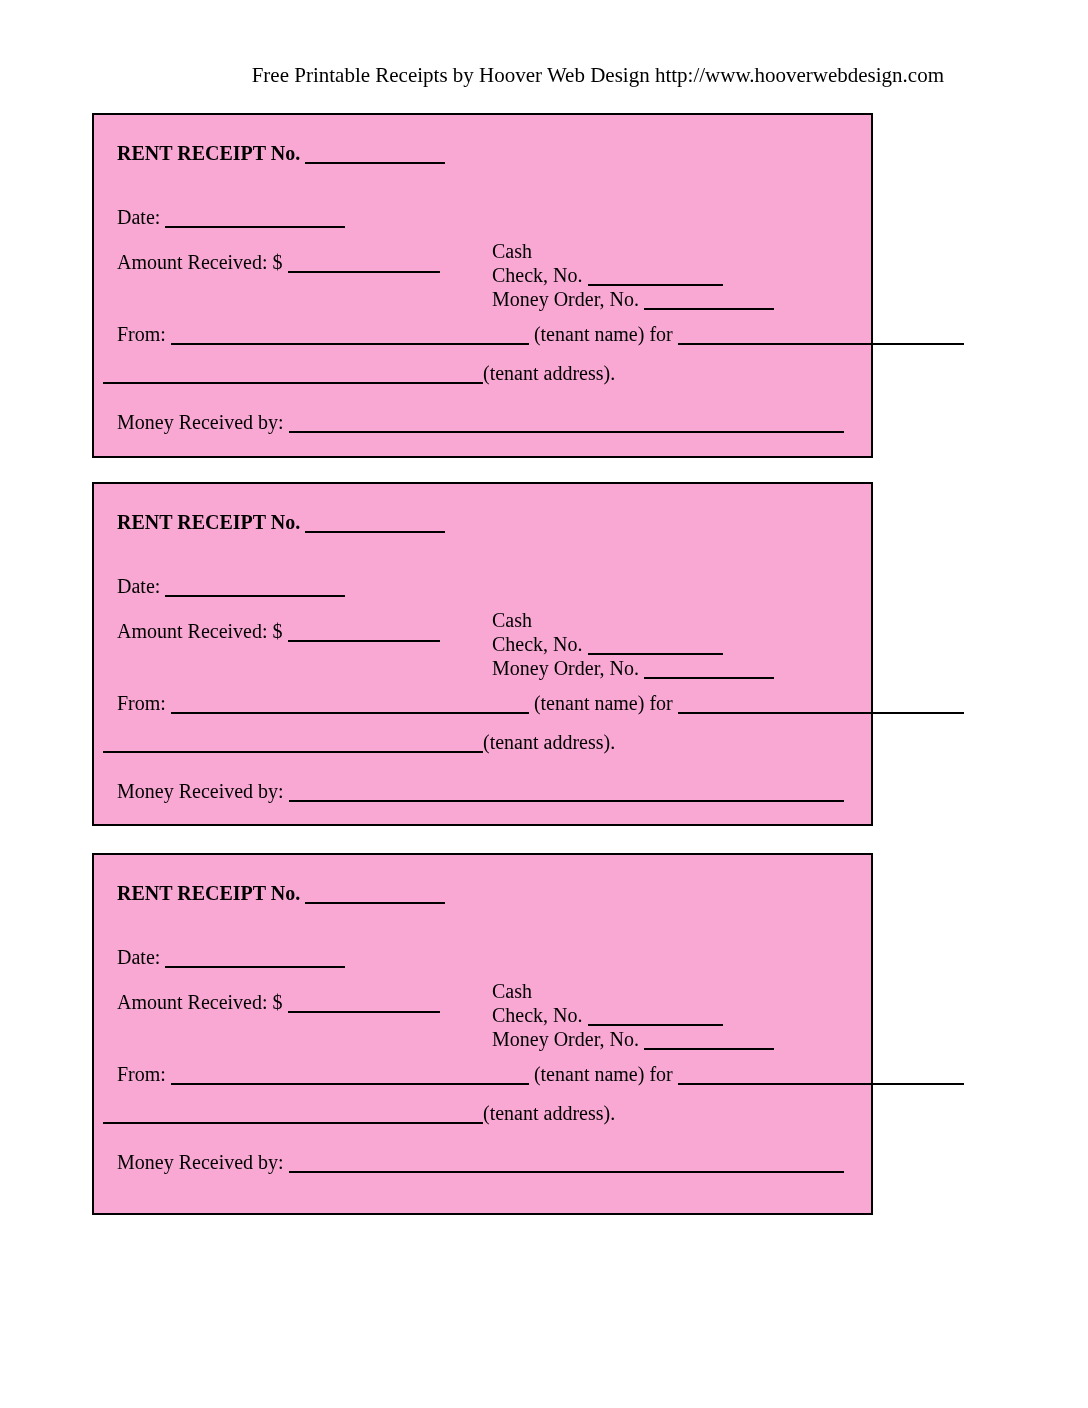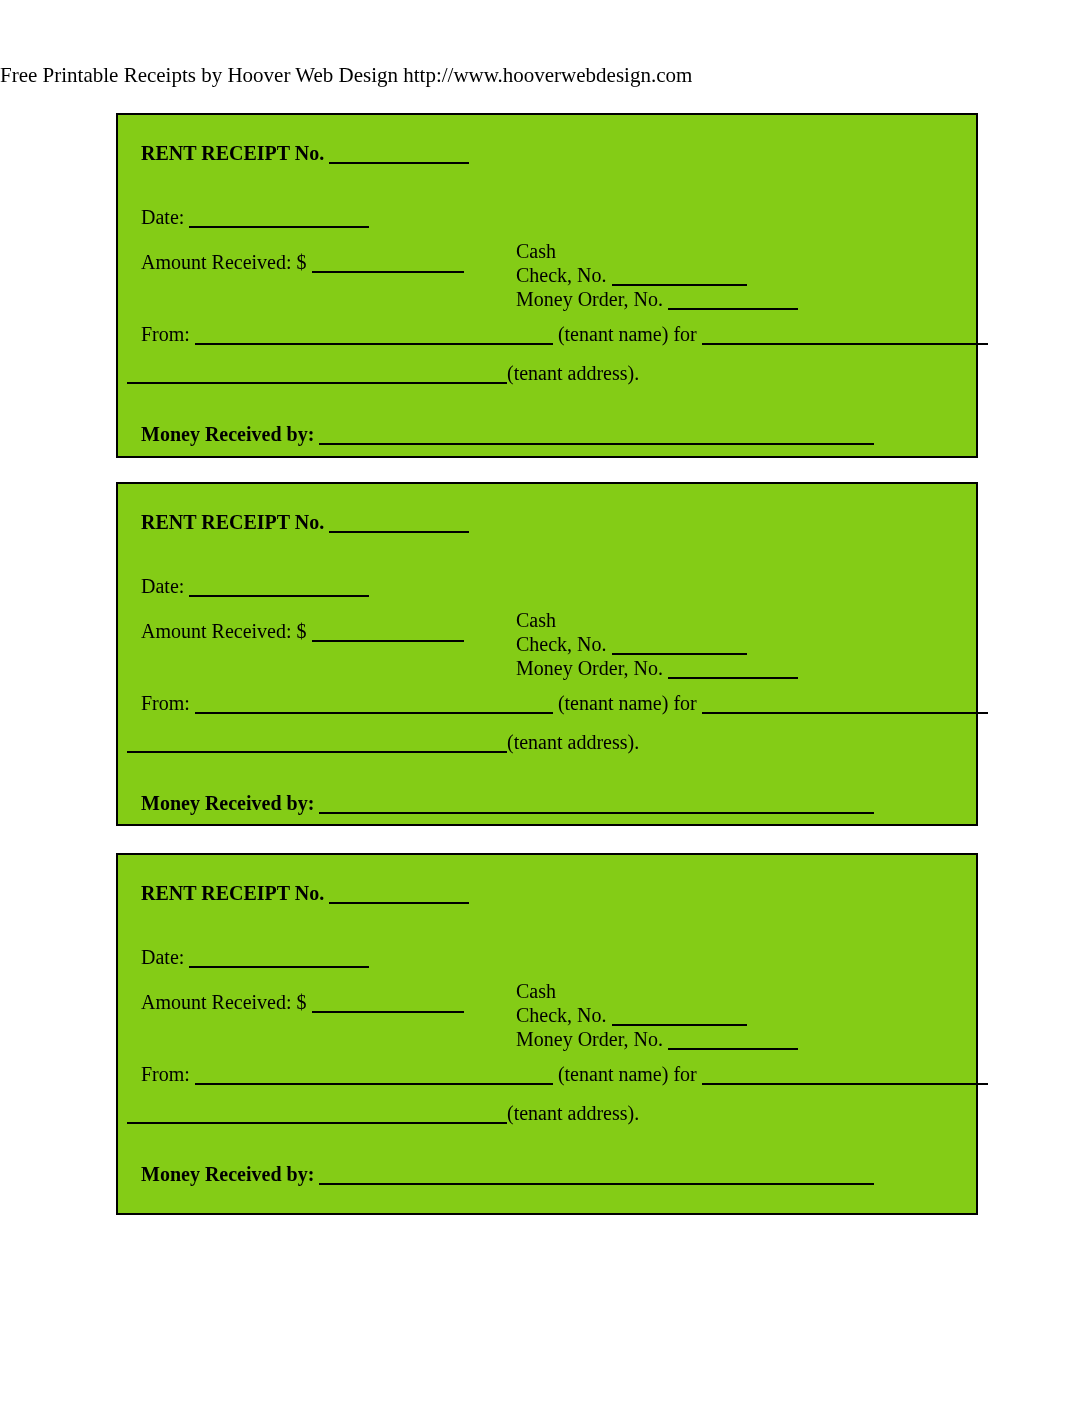--- a/index.html
+++ b/index.html
@@ -8,48 +8,47 @@
     width: 1088px; height: 1408px;
     position: relative;
     font-family: "Liberation Serif", serif;
     color: #000000;
     font-size: 20px;
   }
   .page-header {
     position: absolute;
     top: 63px; left: 0;
     width: 944px;
-    text-align: left;
+    text-align: right;
     font-size: 21px;
     white-space: nowrap;
   }
   .receipt {
     position: absolute;
     left: 92px;
-    width: 862px;
+    width: 781px;
     border: 2px solid #000000;
-    background: #84cc16;
-    margin-left: 24px;
+    background: #f9a8d4;
   }
   .receipt-1 { top: 113px; height: 345px; }
   .receipt-2 { top: 482px; height: 344px; }
   .receipt-3 { top: 853px; height: 362px; }
   .row {
     position: absolute;
     left: 23px;
     white-space: nowrap;
   }
   .row-title    { top: 27px; }
   .row-date     { top: 91px; }
   .row-amount   { top: 136px; }
   .paycol       { position: absolute; left: 398px; top: 124px; white-space: nowrap; }
   .paycol .payline { line-height: 24px; height: 24px; }
   .row-from     { top: 208px; }
   .row-addr     { top: 247px; left: 9px; }
-  .row-received { top: 308px; font-weight: bold; }
+  .row-received { top: 296px; }
   .bold { font-weight: bold; }
   .blank {
     display: inline-block;
     height: 1em;
     border-bottom: 2px solid #000000;
     vertical-align: -0.2em;
     margin-left: 5px;
   }
   .w-no       { width: 140px; }
   .w-date     { width: 180px; }

